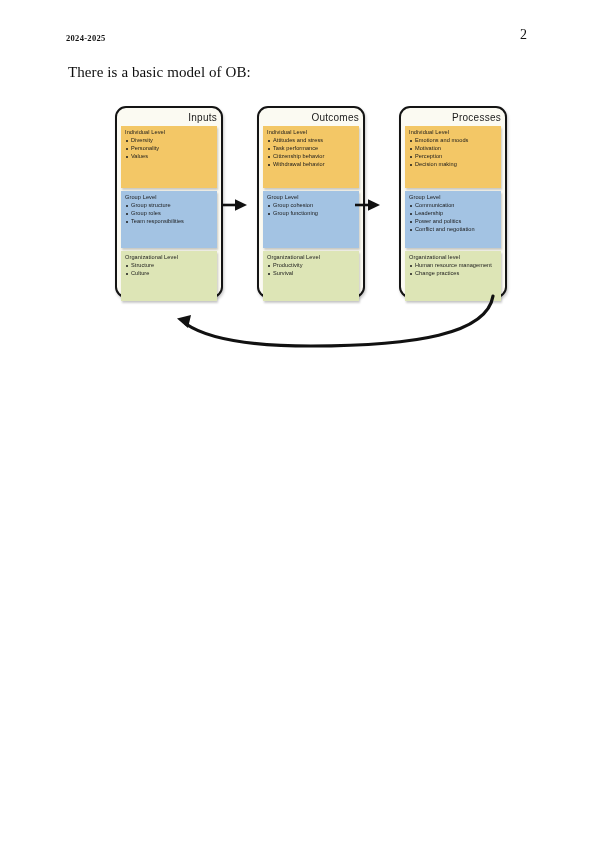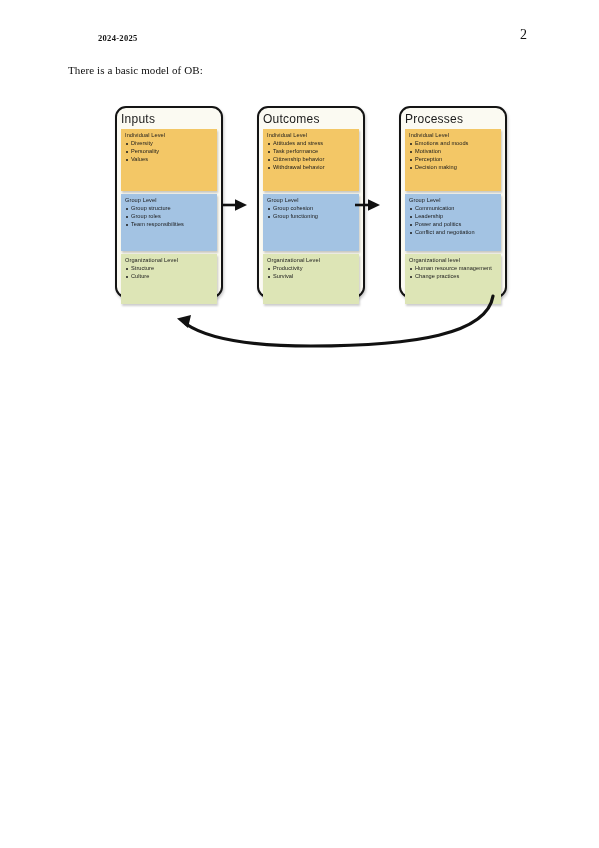--- a/index.html
+++ b/index.html
@@ -26,38 +26,37 @@
   .header-year {
     position: absolute;
     left: 66px;
     top: 0;
     font-family: "Liberation Serif", serif;
     font-size: 8.5px;
     font-weight: bold;
     letter-spacing: 0.3px;
     color: #111111;
     white-space: nowrap;
-    margin-left: 32px;
   }
   .page-number {
     position: absolute;
     right: 72px;
     top: -6px;
     font-family: "Liberation Serif", serif;
     font-size: 14px;
     color: #111111;
   }
 
   
   .intro-line {
     position: absolute;
     left: 68px;
     top: 64px;
     font-family: "Liberation Serif", serif;
-    font-size: 11px;
+    font-size: 15px;
     color: #0d0d0d;
     white-space: nowrap;
     letter-spacing: 0.1px;
   }
 
   
   .figure {
     position: absolute;
     left: 115px;
     top: 106px;
@@ -82,23 +81,23 @@
     box-sizing: border-box;
     border: 2.2px solid #141414;
     border-radius: 11px;
     background: #fbfaf2;
     box-shadow: 1px 2px 3px rgba(0,0,0,0.22);
     padding: 3px 4px 4px 4px;
     display: flex;
     flex-direction: column;
   }
   .panel-title {
-    text-align: left;
+    text-align: right;
     font-family: "Liberation Sans", sans-serif;
-    font-size: 12px;
+    font-size: 10px;
     color: #1b1b1b;
     letter-spacing: 0.25px;
     padding: 1px 0 3px 0;
     flex: 0 0 auto;
   }
 
   .boxes {
     flex: 1 1 auto;
     display: flex;
     flex-direction: column;

